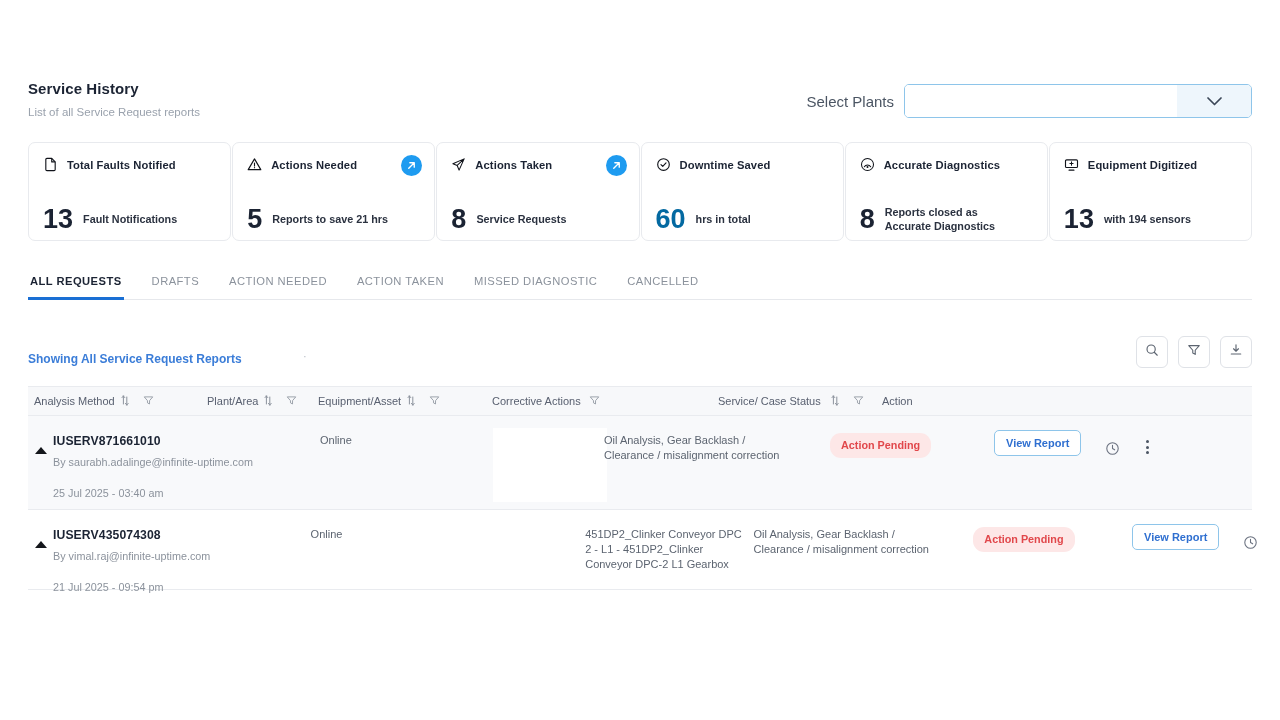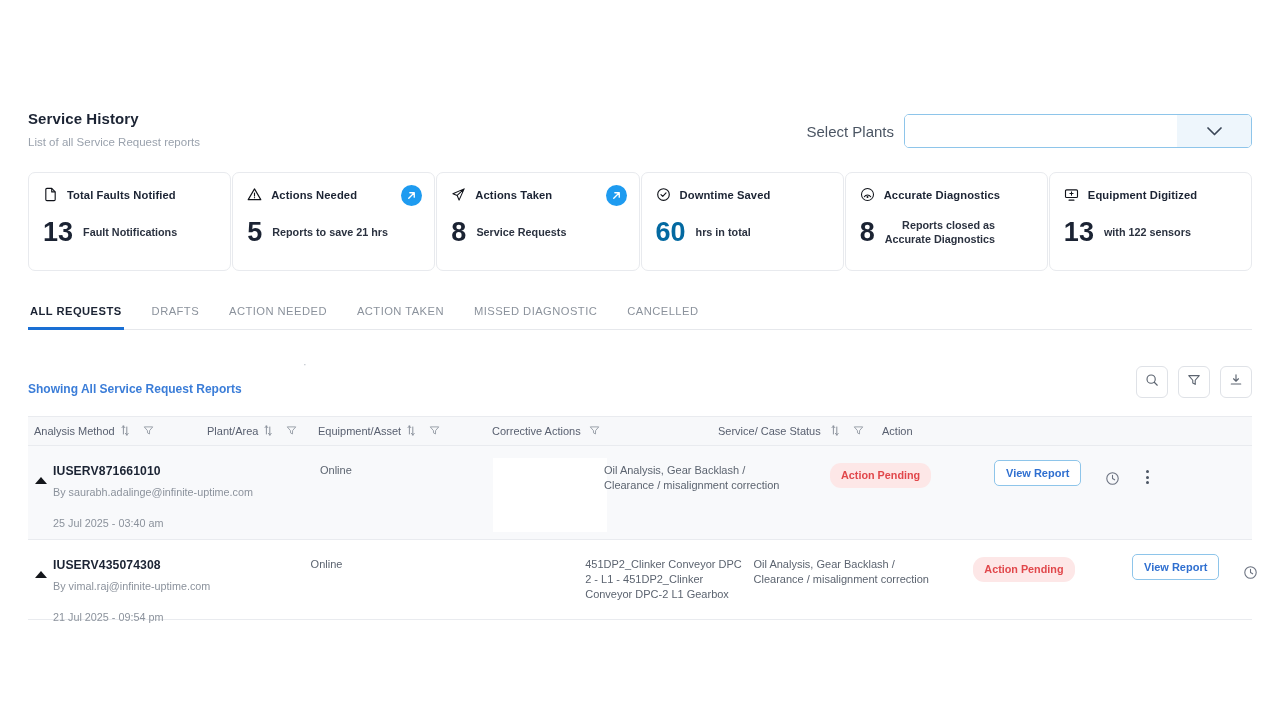--- a/index.html
+++ b/index.html
@@ -8,22 +8,21 @@
     background: #ffffff;
     font-family: "Liberation Sans", sans-serif;
     color: #1f2937;
     overflow: hidden;
   }
   .page { position: relative; width: 1280px; height: 720px; padding: 0 28px; }
 
   
   .header-row {
     display: flex; align-items: flex-start; justify-content: space-between;
-    padding-top: 102px;
-    margin-top: 8px;
+    padding-top: 80px;
   }
   .page-title { font-size: 15px; font-weight: bold; color: #1b2333; letter-spacing: .1px; }
   .page-sub { font-size: 11.5px; color: #9aa2ad; margin-top: 9px; }
 
   .plants-wrap { display: flex; align-items: center; gap: 10px; margin-top: 4px; }
   .plants-label { font-size: 15px; color: #4b5563; white-space: nowrap; }
   .plants-select {
     width: 348px; height: 34px;
     border: 1px solid #8ec5ea; border-radius: 5px;
     background: #ffffff;
@@ -45,21 +44,21 @@
     padding: 14px 14px 0 14px; position: relative;
   }
   .card-top { display: flex; align-items: center; gap: 9px; }
   .card-ico { width: 15px; height: 15px; flex: none; color: #10131a; display: block; }
   .card-title { font-size: 11.2px; font-weight: bold; color: #1b2333; letter-spacing: .1px; }
   .card-badge {
     position: absolute; top: 12px; right: 12px;
     width: 21px; height: 21px; border-radius: 50%;
     background: #1e9bf0; display: flex; align-items: center; justify-content: center;
   }
-  .card-bottom { display: flex; align-items: center; gap: 10px; margin-top: 17px; text-align: right; }
+  .card-bottom { display: flex; align-items: center; gap: 10px; margin-top: 34px; }
   .card-num { font-size: 27px; font-weight: bold; color: #1b2333; line-height: 1; }
   .card-num.accent { color: #0369a1; }
   .card-desc { font-size: 10.8px; font-weight: bold; color: #2b3240; line-height: 1.28; }
 
   
   .tabs {
     display: flex; gap: 26px; margin-top: 34px;
     border-bottom: 1px solid #e6e8ec;
   }
   .tab {
@@ -252,21 +251,21 @@
           <svg width="15" height="15" viewBox="0 0 16 16" fill="none">
               <rect x="1.6" y="3" width="12.8" height="8.2" rx="1.2" stroke="#10131a" stroke-width="1.2"></rect>
               <path d="M8 5.2v3.6M6.3 7h3.4" stroke="#10131a" stroke-width="1.1" stroke-linecap="round"></path>
               <path d="M5.4 14h5.2" stroke="#10131a" stroke-width="1.2" stroke-linecap="round"></path>
             </svg>
         </span>
         <span class="card-title">Equipment Digitized</span>
       </div>
       <div class="card-bottom">
         <span class="card-num">13</span>
-        <span class="card-desc">with 122 sensors</span>
+        <span class="card-desc">with 194 sensors</span>
       </div>
     </div>
 
   </div>
 
   <div class="tabs">
     <div class="tab active">ALL REQUESTS</div>
     <div class="tab">DRAFTS</div>
     <div class="tab">ACTION NEEDED</div>
     <div class="tab">ACTION TAKEN</div>

